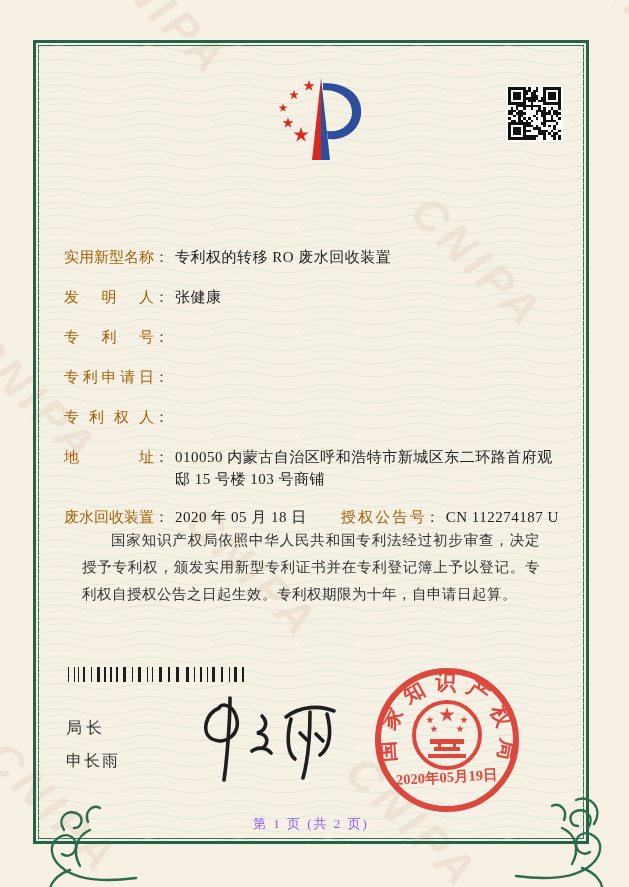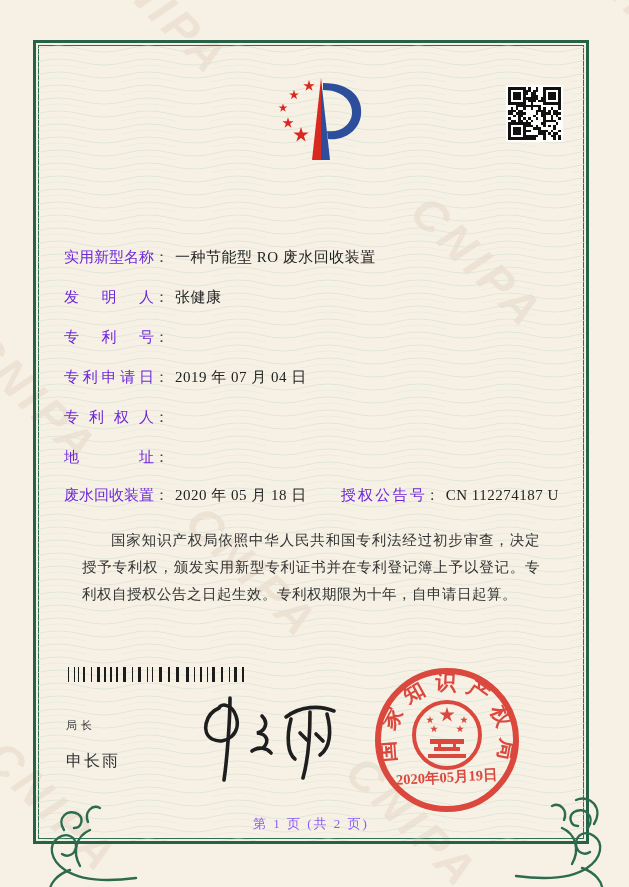--- a/index.html
+++ b/index.html
@@ -50,41 +50,41 @@
     position:absolute;left:0;top:124px;width:100%;
     text-align:center;font-size:34px;font-weight:700;
     letter-spacing:8px;color:#1d1d1b;
   }
   .fields{position:absolute;left:28px;top:203px;right:26px;font-size:15px;}
   .frow{display:flex;margin-bottom:18px;line-height:22px;}
   .frow.addr{margin-bottom:16px;}
   .flabel{
     display:inline-block;width:90px;flex:0 0 90px;
     text-align:justify;text-align-last:justify;
-    color:#6d28d9;
+    color:#a16207;
   }
   .fcolon{flex:0 0 auto;color:#3a3a38;}
   .fvalue{margin-left:6px;color:#222;letter-spacing:0.5px;}
   .frow .second{margin-left:34px;display:flex;}
   .frow .second .flabel{width:84px;flex:0 0 84px;}
   .paras{
     position:absolute;left:30px;right:30px;top:468px;
     font-size:14.5px;line-height:27px;color:#333;
     text-align:justify;letter-spacing:0.5px;
   }
   .paras p{margin:16px;text-indent:2em;}
   .barcode{
     position:absolute;left:32px;top:624px;width:180px;height:15px;
     display:flex;align-items:stretch;background:transparent;
   }
   .barcode span{display:block;height:100%;}
   .barcode .bar{background:#1c1c1c;}
   .director-title{
     position:absolute;left:30px;top:675px;
-    font-size:11px;letter-spacing:4px;color:#333;
+    font-size:16px;letter-spacing:4px;color:#333;
     font-family:"Liberation Sans", sans-serif;
   }
   .director-name{
     position:absolute;left:30px;top:708px;
     font-size:16px;letter-spacing:2px;color:#333;
     font-family:"Liberation Sans", sans-serif;
   }
   .signature{position:absolute;left:152px;top:645px;}
   .seal{position:absolute;left:336px;top:622px;}
   .ornament{position:absolute;z-index:3;}
@@ -588,43 +588,43 @@
           <div class="b"></div>
           <div></div>
           <div class="b"></div>
         </div>
 
 
       <div class="fields">
         <div class="frow">
           <span class="flabel">实用新型名称</span>
             <span class="fcolon">：</span>
-          <span class="fvalue">一种节能型 RO 废水回收装置</span>
+          <span class="fvalue">专利权的转移 RO 废水回收装置</span>
         </div>
         <div class="frow">
           <span class="flabel">发明人</span>
             <span class="fcolon">：</span>
           <span class="fvalue">张健康</span>
         </div>
         <div class="frow">
           <span class="flabel">专利号</span>
             <span class="fcolon">：</span>
         </div>
         <div class="frow">
           <span class="flabel">专利申请日</span>
             <span class="fcolon">：</span>
-          <span class="fvalue">2019 年 07 月 04 日</span>
         </div>
         <div class="frow">
           <span class="flabel">专利权人</span>
             <span class="fcolon">：</span>
         </div>
         <div class="frow addr">
           <span class="flabel">地址</span>
             <span class="fcolon">：</span>
+          <span class="fvalue" style="flex:1">010050 内蒙古自治区呼和浩特市新城区东二环路首府观邸 15 号楼 103 号商铺</span>
         </div>
         <div class="frow">
           <span class="flabel">废水回收装置</span>
             <span class="fcolon">：</span>
           <span class="fvalue">2020 年 05 月 18 日</span>
           <span class="second">
             <span class="flabel">授权公告号</span>
               <span class="fcolon">：</span>
             <span class="fvalue">CN 112274187 U</span>
           </span>

